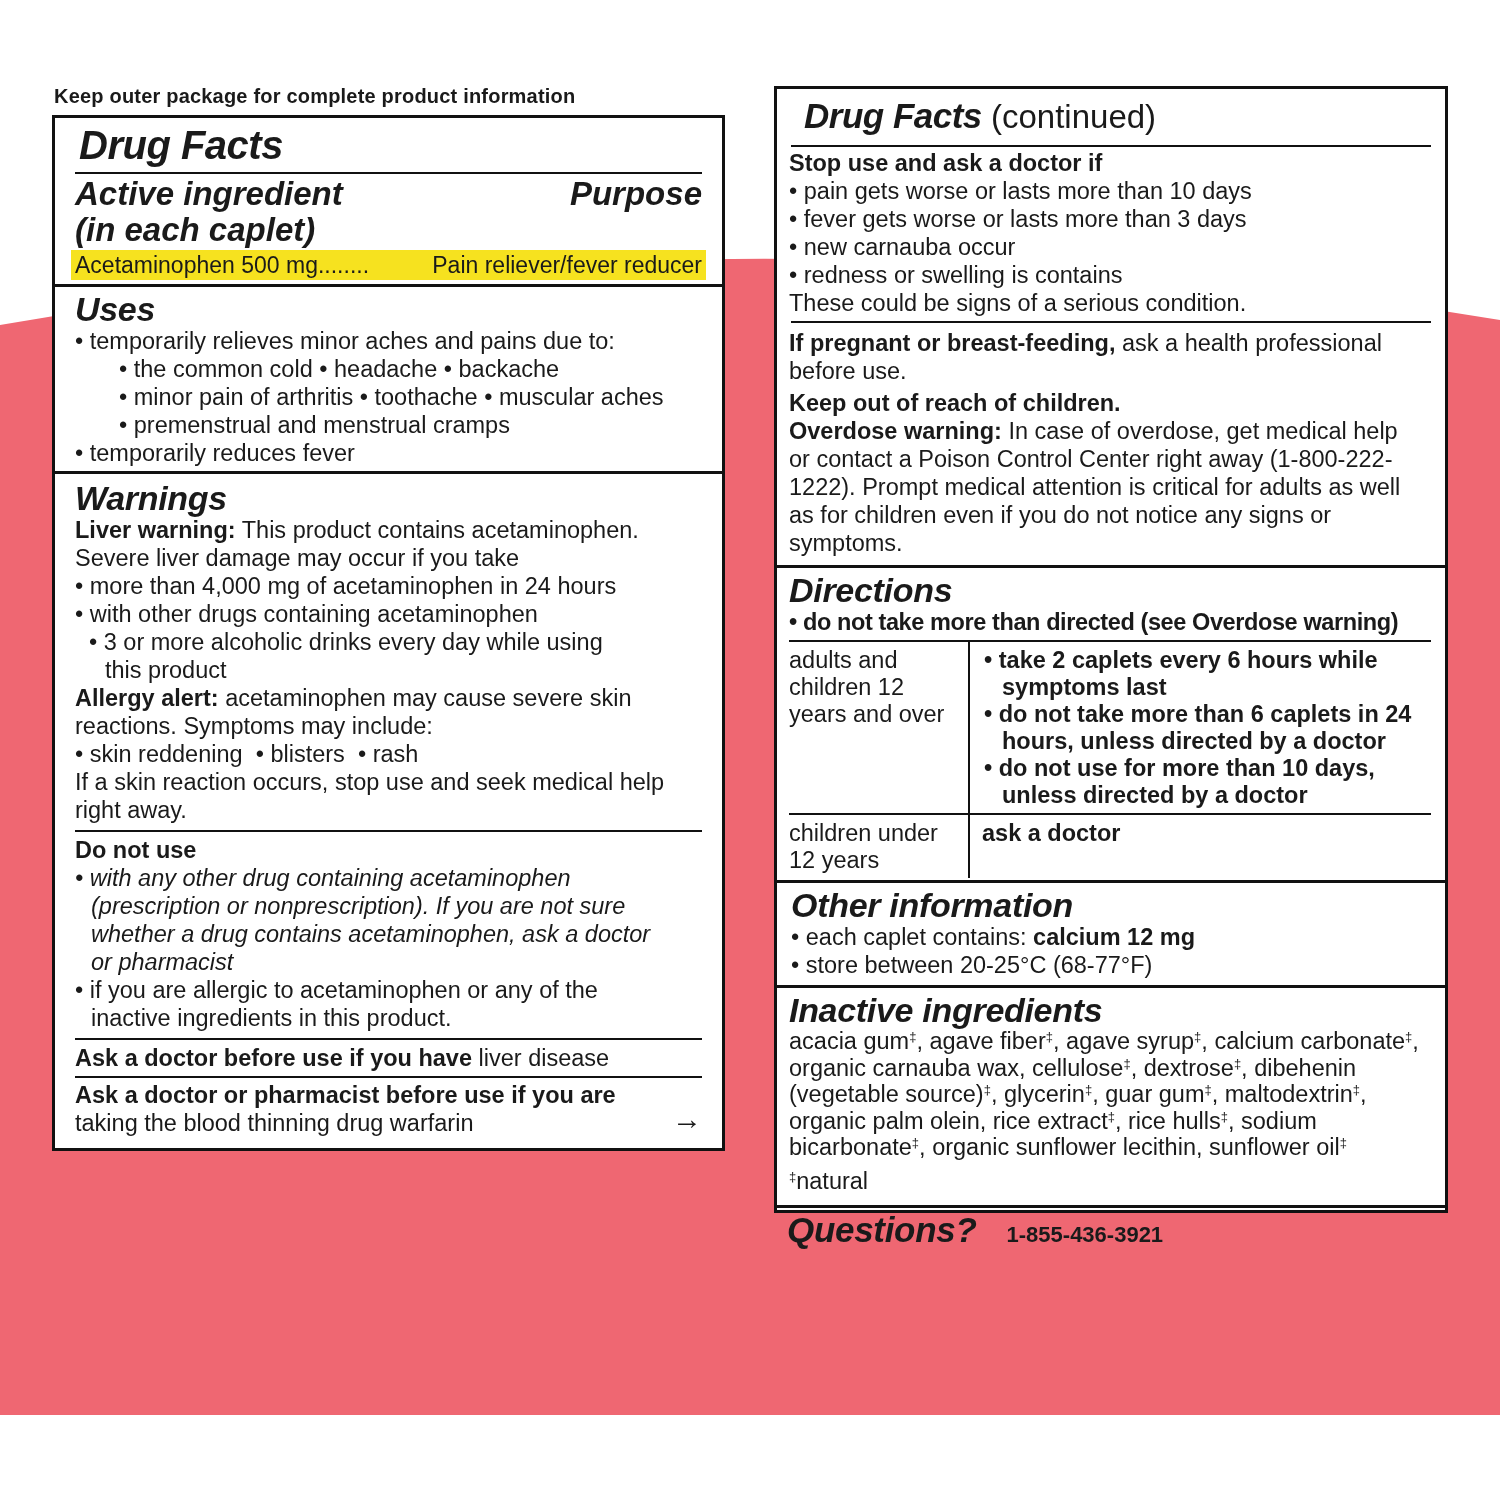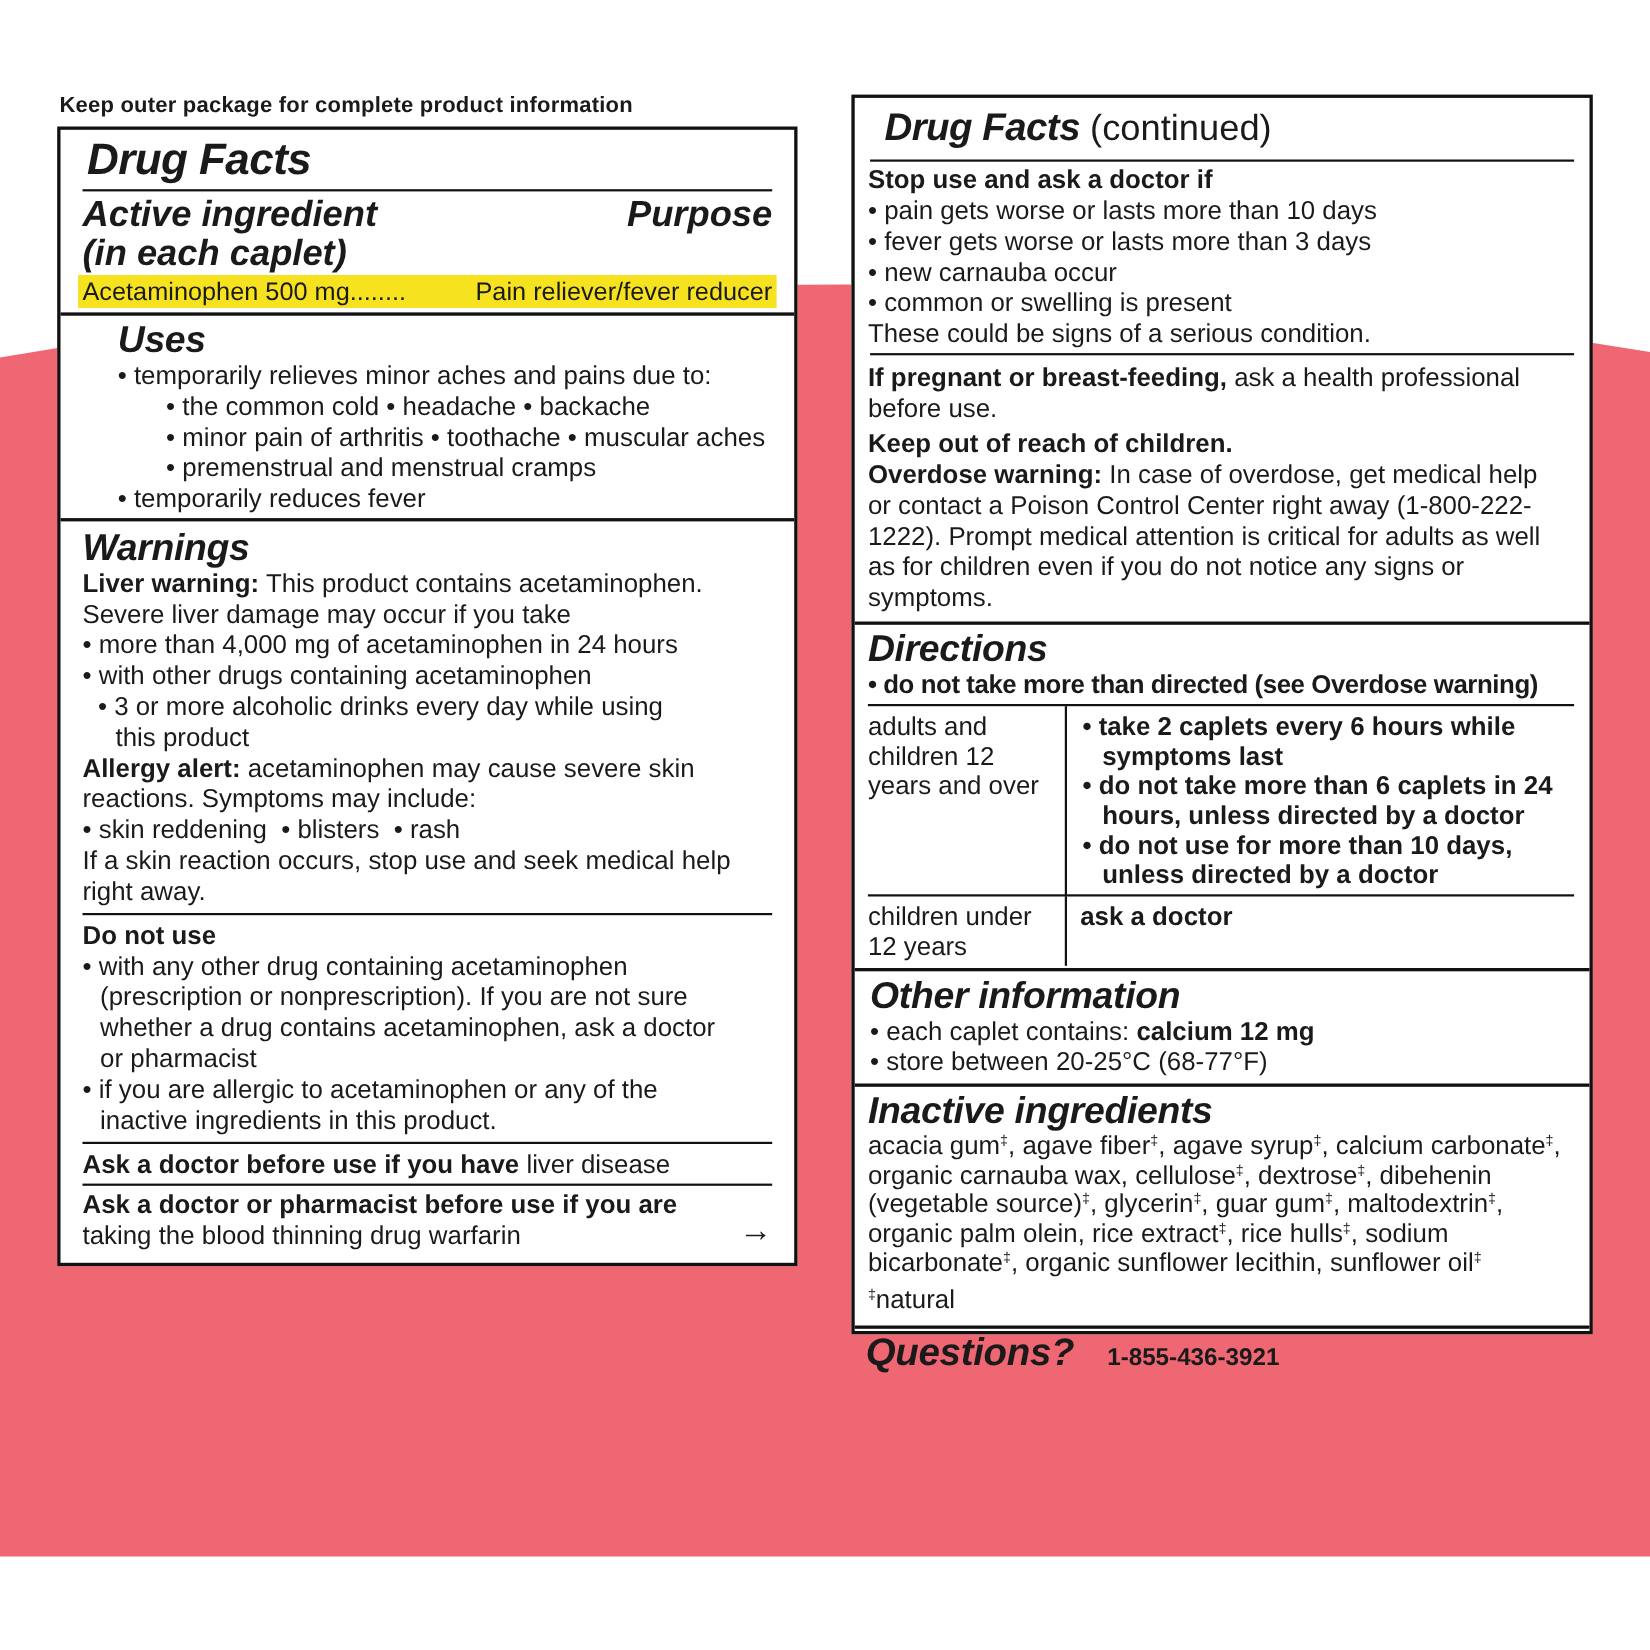--- a/index.html
+++ b/index.html
@@ -71,21 +71,21 @@
       </div>
       <div>Purpose</div>
     </div>
   </div>
   <div class="highlight" style="margin-top:2px;">
     <span>Acetaminophen 500 mg........</span>
     <span>Pain reliever/fever reducer</span>
   </div>
 
   <div class="divider-thick" style="margin-top:4px;"></div>
-  <div class="sec" style="padding-top:4px;margin-left:32px;">
+  <div class="sec" style="padding-top:4px;">
     <div class="h-sec">Uses</div>
     <div class="txt">• temporarily relieves minor aches and pains due to:</div>
     <div class="txt ind1">• the common cold  • headache  • backache</div>
     <div class="txt ind1">• minor pain of arthritis  • toothache  • muscular aches</div>
     <div class="txt ind1">• premenstrual and menstrual cramps</div>
     <div class="txt">• temporarily reduces fever</div>
   </div>
 
   <div class="divider-thick" style="margin-top:4px;"></div>
   <div class="sec" style="padding-top:6px;">
@@ -98,21 +98,21 @@
     <div class="txt bul" style="padding-left:30px; text-indent:-16px; padding-right:60px;">• 3 or more alcoholic drinks every day while using this product</div>
     <div class="txt">
       <span class="b">Allergy alert:</span><span> acetaminophen may cause severe skin reactions. Symptoms may include:</span>
     </div>
     <div class="txt" style="white-space:pre;">• skin reddening  • blisters  • rash</div>
     <div class="txt">If a skin reaction occurs, stop use and seek medical help right away.</div>
   </div>
   <div class="rule" style="margin-top:6px;"></div>
   <div class="sec" style="padding-top:4px;">
     <div class="txt" style="font-weight:600;">Do not use</div>
-    <div class="txt bul" style="padding-right:40px;">• with any other drug containing acetaminophen (prescription or nonprescription). If you are not sure whether a drug contains acetaminophen, ask a doctor or pharmacist</div>
+    <div class="txt bul" style="padding-right:40px;font-style:italic;">• with any other drug containing acetaminophen (prescription or nonprescription). If you are not sure whether a drug contains acetaminophen, ask a doctor or pharmacist</div>
     <div class="txt bul" style="padding-right:60px;">• if you are allergic to acetaminophen or any of the inactive ingredients in this product.</div>
   </div>
   <div class="rule" style="margin-top:6px;"></div>
   <div class="sec" style="padding-top:4px;">
     <div class="txt">
       <span class="b">Ask a doctor before use if you have</span><span> liver disease</span>
     </div>
   </div>
   <div class="rule" style="margin-top:4px;"></div>
   <div class="sec" style="padding-top:3px;">
@@ -127,21 +127,21 @@
     <div style="line-height:40px;">
       <span class="h-big" style="font-size:35px;">Drug Facts</span><span style="font-size:33px;"> (continued)</span>
     </div>
   </div>
   <div class="rule" style="margin:2px 14px 0 14px;"></div>
   <div class="sec" style="padding:2px 14px 0 12px;">
     <div class="txt b">Stop use and ask a doctor if</div>
     <div class="txt">• pain gets worse or lasts more than 10 days</div>
     <div class="txt">• fever gets worse or lasts more than 3 days</div>
     <div class="txt">• new carnauba occur</div>
-    <div class="txt">• common or swelling is present</div>
+    <div class="txt">• redness or swelling is contains</div>
     <div class="txt">These could be signs of a serious condition.</div>
   </div>
   <div class="rule" style="margin:4px 14px 0 14px;"></div>
   <div class="sec" style="padding:6px 20px 0 12px;">
     <div class="txt">
       <span class="b">If pregnant or breast-feeding,</span><span> ask a health professional before use.</span>
     </div>
     <div class="txt b" style="margin-top:4px;">Keep out of reach of children.</div>
     <div class="txt">
       <span class="b">Overdose warning:</span><span> In case of overdose, get medical help or contact a Poison Control Center right away (1-800-222-1222). Prompt medical attention is critical for adults as well as for children even if you do not notice any signs or symptoms.</span>

